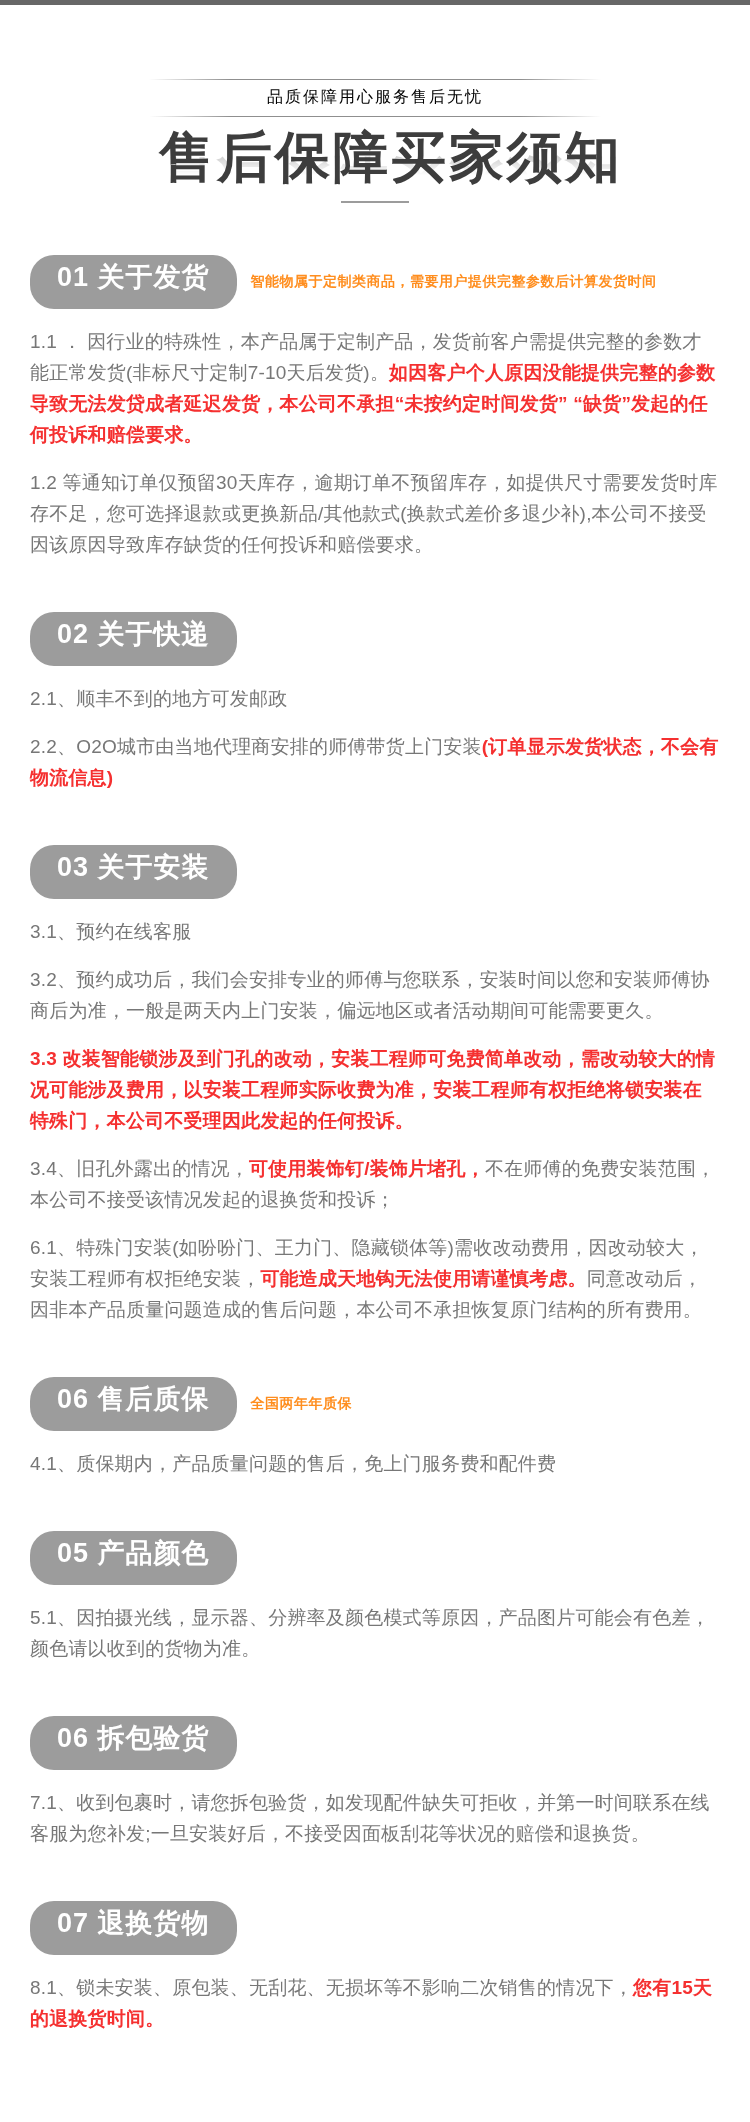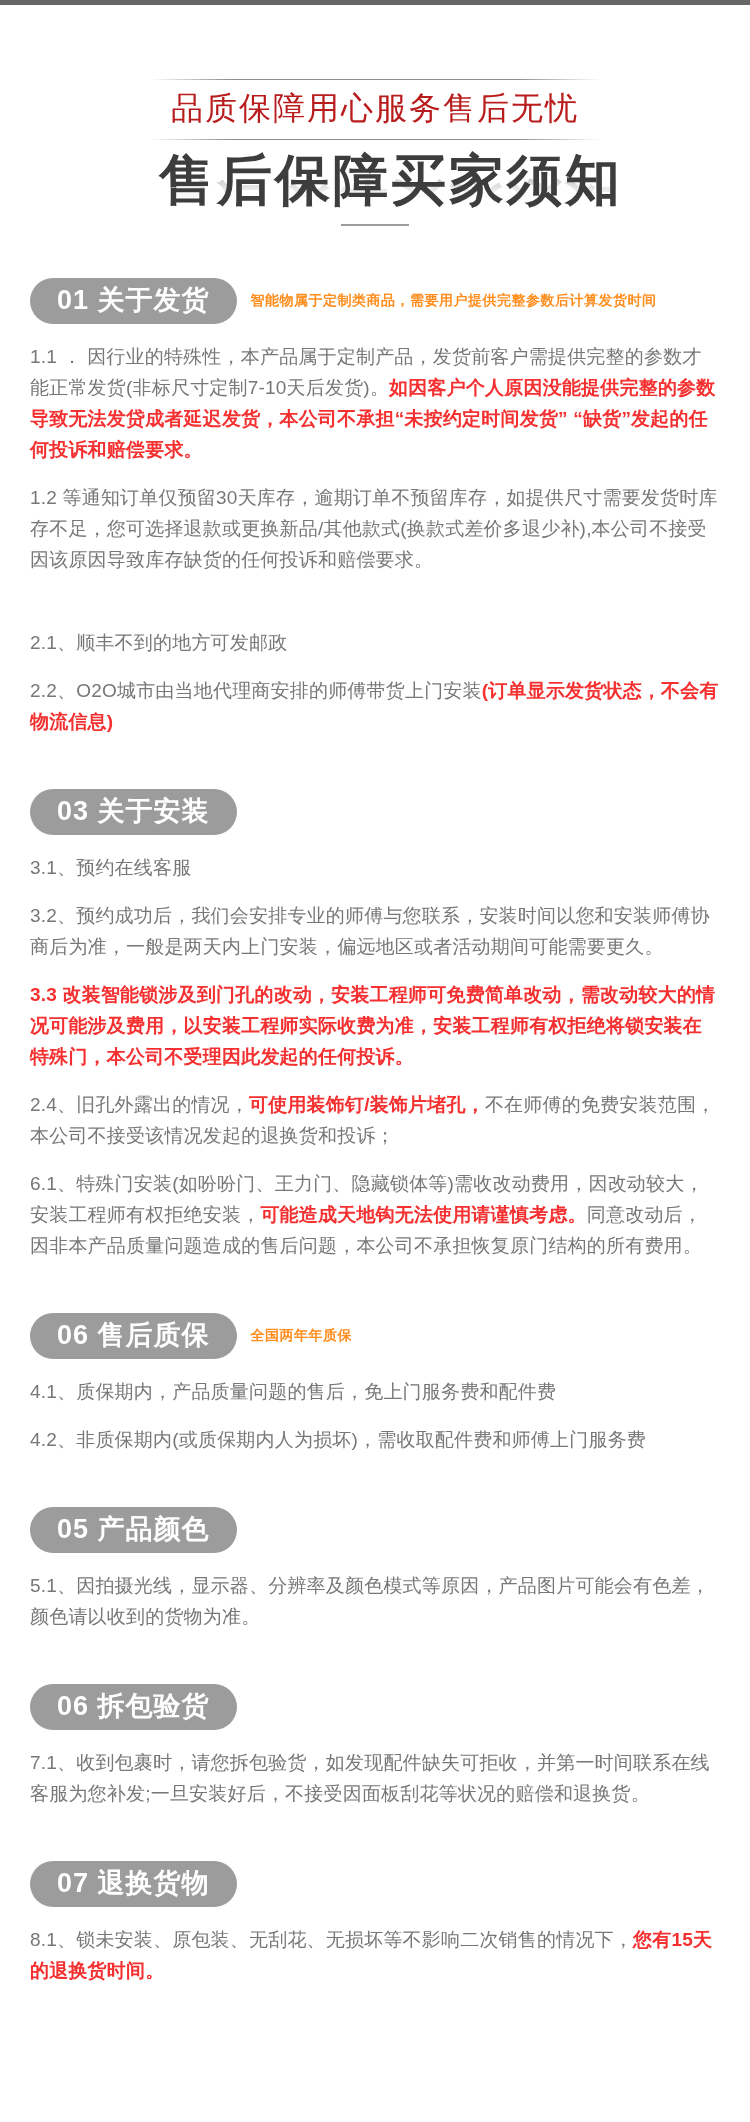--- a/index.html
+++ b/index.html
@@ -3,31 +3,31 @@
 <meta charset="utf-8">
 <style>
   html,body{margin:0;padding:0;background:#fff;}
   body{width:750px;font-family:"Liberation Sans","DejaVu Sans",sans-serif;}
   .page{width:750px;min-height:2122px;position:relative;background:#fff;overflow:hidden;}
   .top-bar{height:5px;background:#676767;}
   
   .header{text-align:center;padding-top:74px;}
   .hline{height:1px;width:452px;margin:0 auto;
          background:linear-gradient(to right,rgba(150,150,150,0),#8f8f8f 18%,#8f8f8f 82%,rgba(150,150,150,0));}
-  .tagline{font-size:32px;color:#b91c1c;letter-spacing:2px;padding:7px 0 8px;}
+  .tagline{font-size:16px;color:#000000;letter-spacing:2px;padding:7px 0 8px;}
   .title{font-size:55px;font-weight:bold;color:#3d3d3d;letter-spacing:3px;margin-top:10px;line-height:1.1;padding-left:32px;
          -webkit-box-reflect:below -36px linear-gradient(rgba(255,255,255,0) 62%,rgba(0,0,0,0.30));}
   .subtitle-en{font-size:15px;color:#ababab;letter-spacing:1.2px;margin-top:44px;}
   .short-line{width:68px;height:2px;background:#9c9c9c;margin:13px auto 0;}
   
   .sections{padding:0 30px 90px;}
   .sec{margin-top:52px;}
   .sec-head{display:flex;align-items:center;gap:14px;}
   .badge{display:inline-block;background:#9c9c9c;color:#fff;font-weight:bold;font-size:27px;
-         letter-spacing:1px;padding:4px 27px 6px;border-radius:24px;white-space:nowrap;}
+         letter-spacing:1px;padding:4px 27px 14px;border-radius:24px;white-space:nowrap;}
   .badge-note{font-size:14px;font-weight:bold;color:#ff8e1f;letter-spacing:0.5px;}
   .para{margin:17px 0 0;font-size:19px;line-height:31px;color:#777;letter-spacing:0.2px;}
   .run-gray{color:#777;}
   .run-red{color:#f53030;font-weight:bold;}
 </style>
 </head>
 <body>
 
 <div class="page">
   <div class="top-bar"></div>
@@ -43,40 +43,42 @@
   <div class="sections">
       <section class="sec">
         <div class="sec-head">
           <div class="badge">01 关于发货</div>
           <span class="badge-note">智能物属于定制类商品，需要用户提供完整参数后计算发货时间</span>
         </div>
         <p class="para"><span class="run-gray">1.1 ． 因行业的特殊性，本产品属于定制产品，发货前客户需提供完整的参数才能正常发货(非标尺寸定制7-10天后发货)。</span><span class="run-red">如因客户个人原因没能提供完整的参数导致无法发贷成者延迟发货，本公司不承担“未按约定时间发货” “缺货”发起的任何投诉和赔偿要求。</span></p>
         <p class="para"><span class="run-gray">1.2 等通知订单仅预留30天库存，逾期订单不预留库存，如提供尺寸需要发货时库存不足，您可选择退款或更换新品/其他款式(换款式差价多退少补),本公司不接受因该原因导致库存缺货的任何投诉和赔偿要求。</span></p>
       </section>
       <section class="sec">
+        <div class="sec-head">
+          <div class="badge">02 关于快递</div>
+        </div>
         <p class="para"><span class="run-gray">2.1、顺丰不到的地方可发邮政</span></p>
         <p class="para"><span class="run-gray">2.2、O2O城市由当地代理商安排的师傅带货上门安装</span><span class="run-red">(订单显示发货状态，不会有物流信息)</span></p>
       </section>
       <section class="sec">
         <div class="sec-head">
           <div class="badge">03 关于安装</div>
         </div>
         <p class="para"><span class="run-gray">3.1、预约在线客服</span></p>
         <p class="para"><span class="run-gray">3.2、预约成功后，我们会安排专业的师傅与您联系，安装时间以您和安装师傅协商后为准，一般是两天内上门安装，偏远地区或者活动期间可能需要更久。</span></p>
         <p class="para"><span class="run-red">3.3 改装智能锁涉及到门孔的改动，安装工程师可免费简单改动，需改动较大的情况可能涉及费用，以安装工程师实际收费为准，安装工程师有权拒绝将锁安装在特殊门，本公司不受理因此发起的任何投诉。</span></p>
-        <p class="para"><span class="run-gray">2.4、旧孔外露出的情况，</span><span class="run-red">可使用装饰钉/装饰片堵孔，</span><span class="run-gray">不在师傅的免费安装范围，本公司不接受该情况发起的退换货和投诉；</span></p>
+        <p class="para"><span class="run-gray">3.4、旧孔外露出的情况，</span><span class="run-red">可使用装饰钉/装饰片堵孔，</span><span class="run-gray">不在师傅的免费安装范围，本公司不接受该情况发起的退换货和投诉；</span></p>
         <p class="para"><span class="run-gray">6.1、特殊门安装(如吩吩门、王力门、隐藏锁体等)需收改动费用，因改动较大，安装工程师有权拒绝安装，</span><span class="run-red">可能造成天地钩无法使用请谨慎考虑。</span><span class="run-gray">同意改动后，因非本产品质量问题造成的售后问题，本公司不承担恢复原门结构的所有费用。</span></p>
       </section>
       <section class="sec">
         <div class="sec-head">
           <div class="badge">06 售后质保</div>
           <span class="badge-note">全国两年年质保</span>
         </div>
         <p class="para"><span class="run-gray">4.1、质保期内，产品质量问题的售后，免上门服务费和配件费</span></p>
-        <p class="para"><span class="run-gray">4.2、非质保期内(或质保期内人为损坏)，需收取配件费和师傅上门服务费</span></p>
       </section>
       <section class="sec">
         <div class="sec-head">
           <div class="badge">05 产品颜色</div>
         </div>
         <p class="para"><span class="run-gray">5.1、因拍摄光线，显示器、分辨率及颜色模式等原因，产品图片可能会有色差，颜色请以收到的货物为准。</span></p>
       </section>
       <section class="sec">
         <div class="sec-head">
           <div class="badge">06 拆包验货</div>

